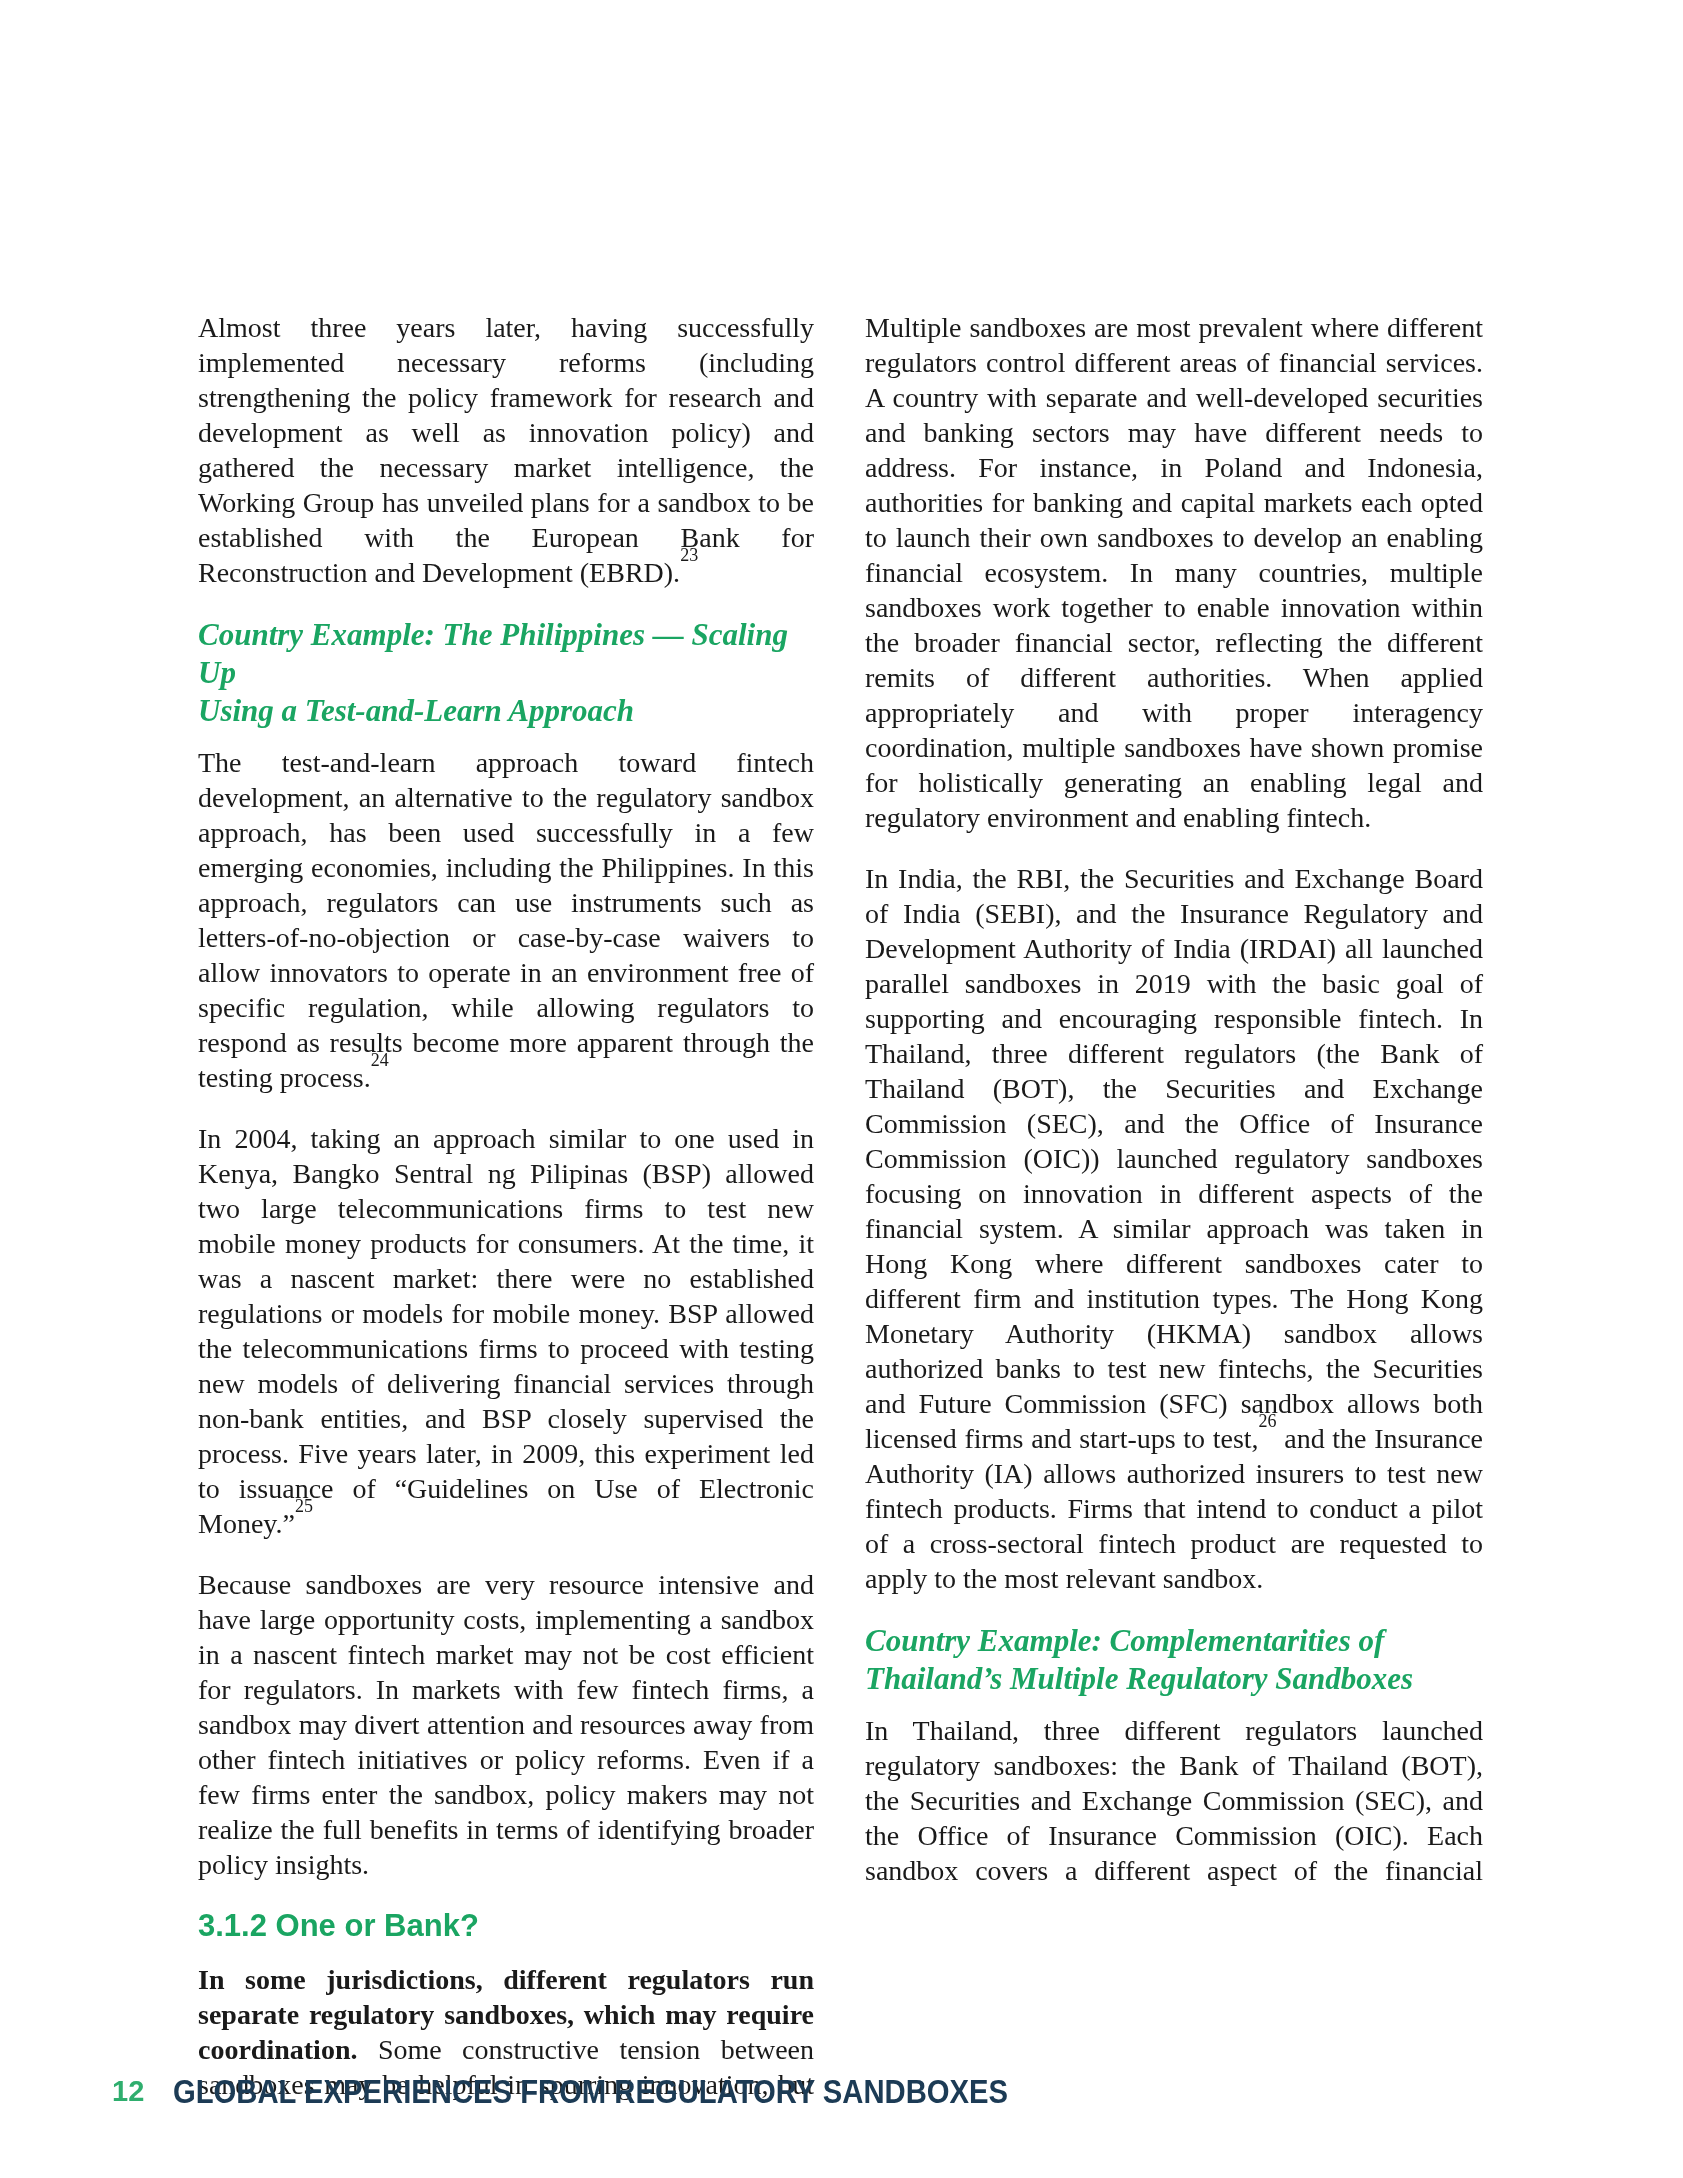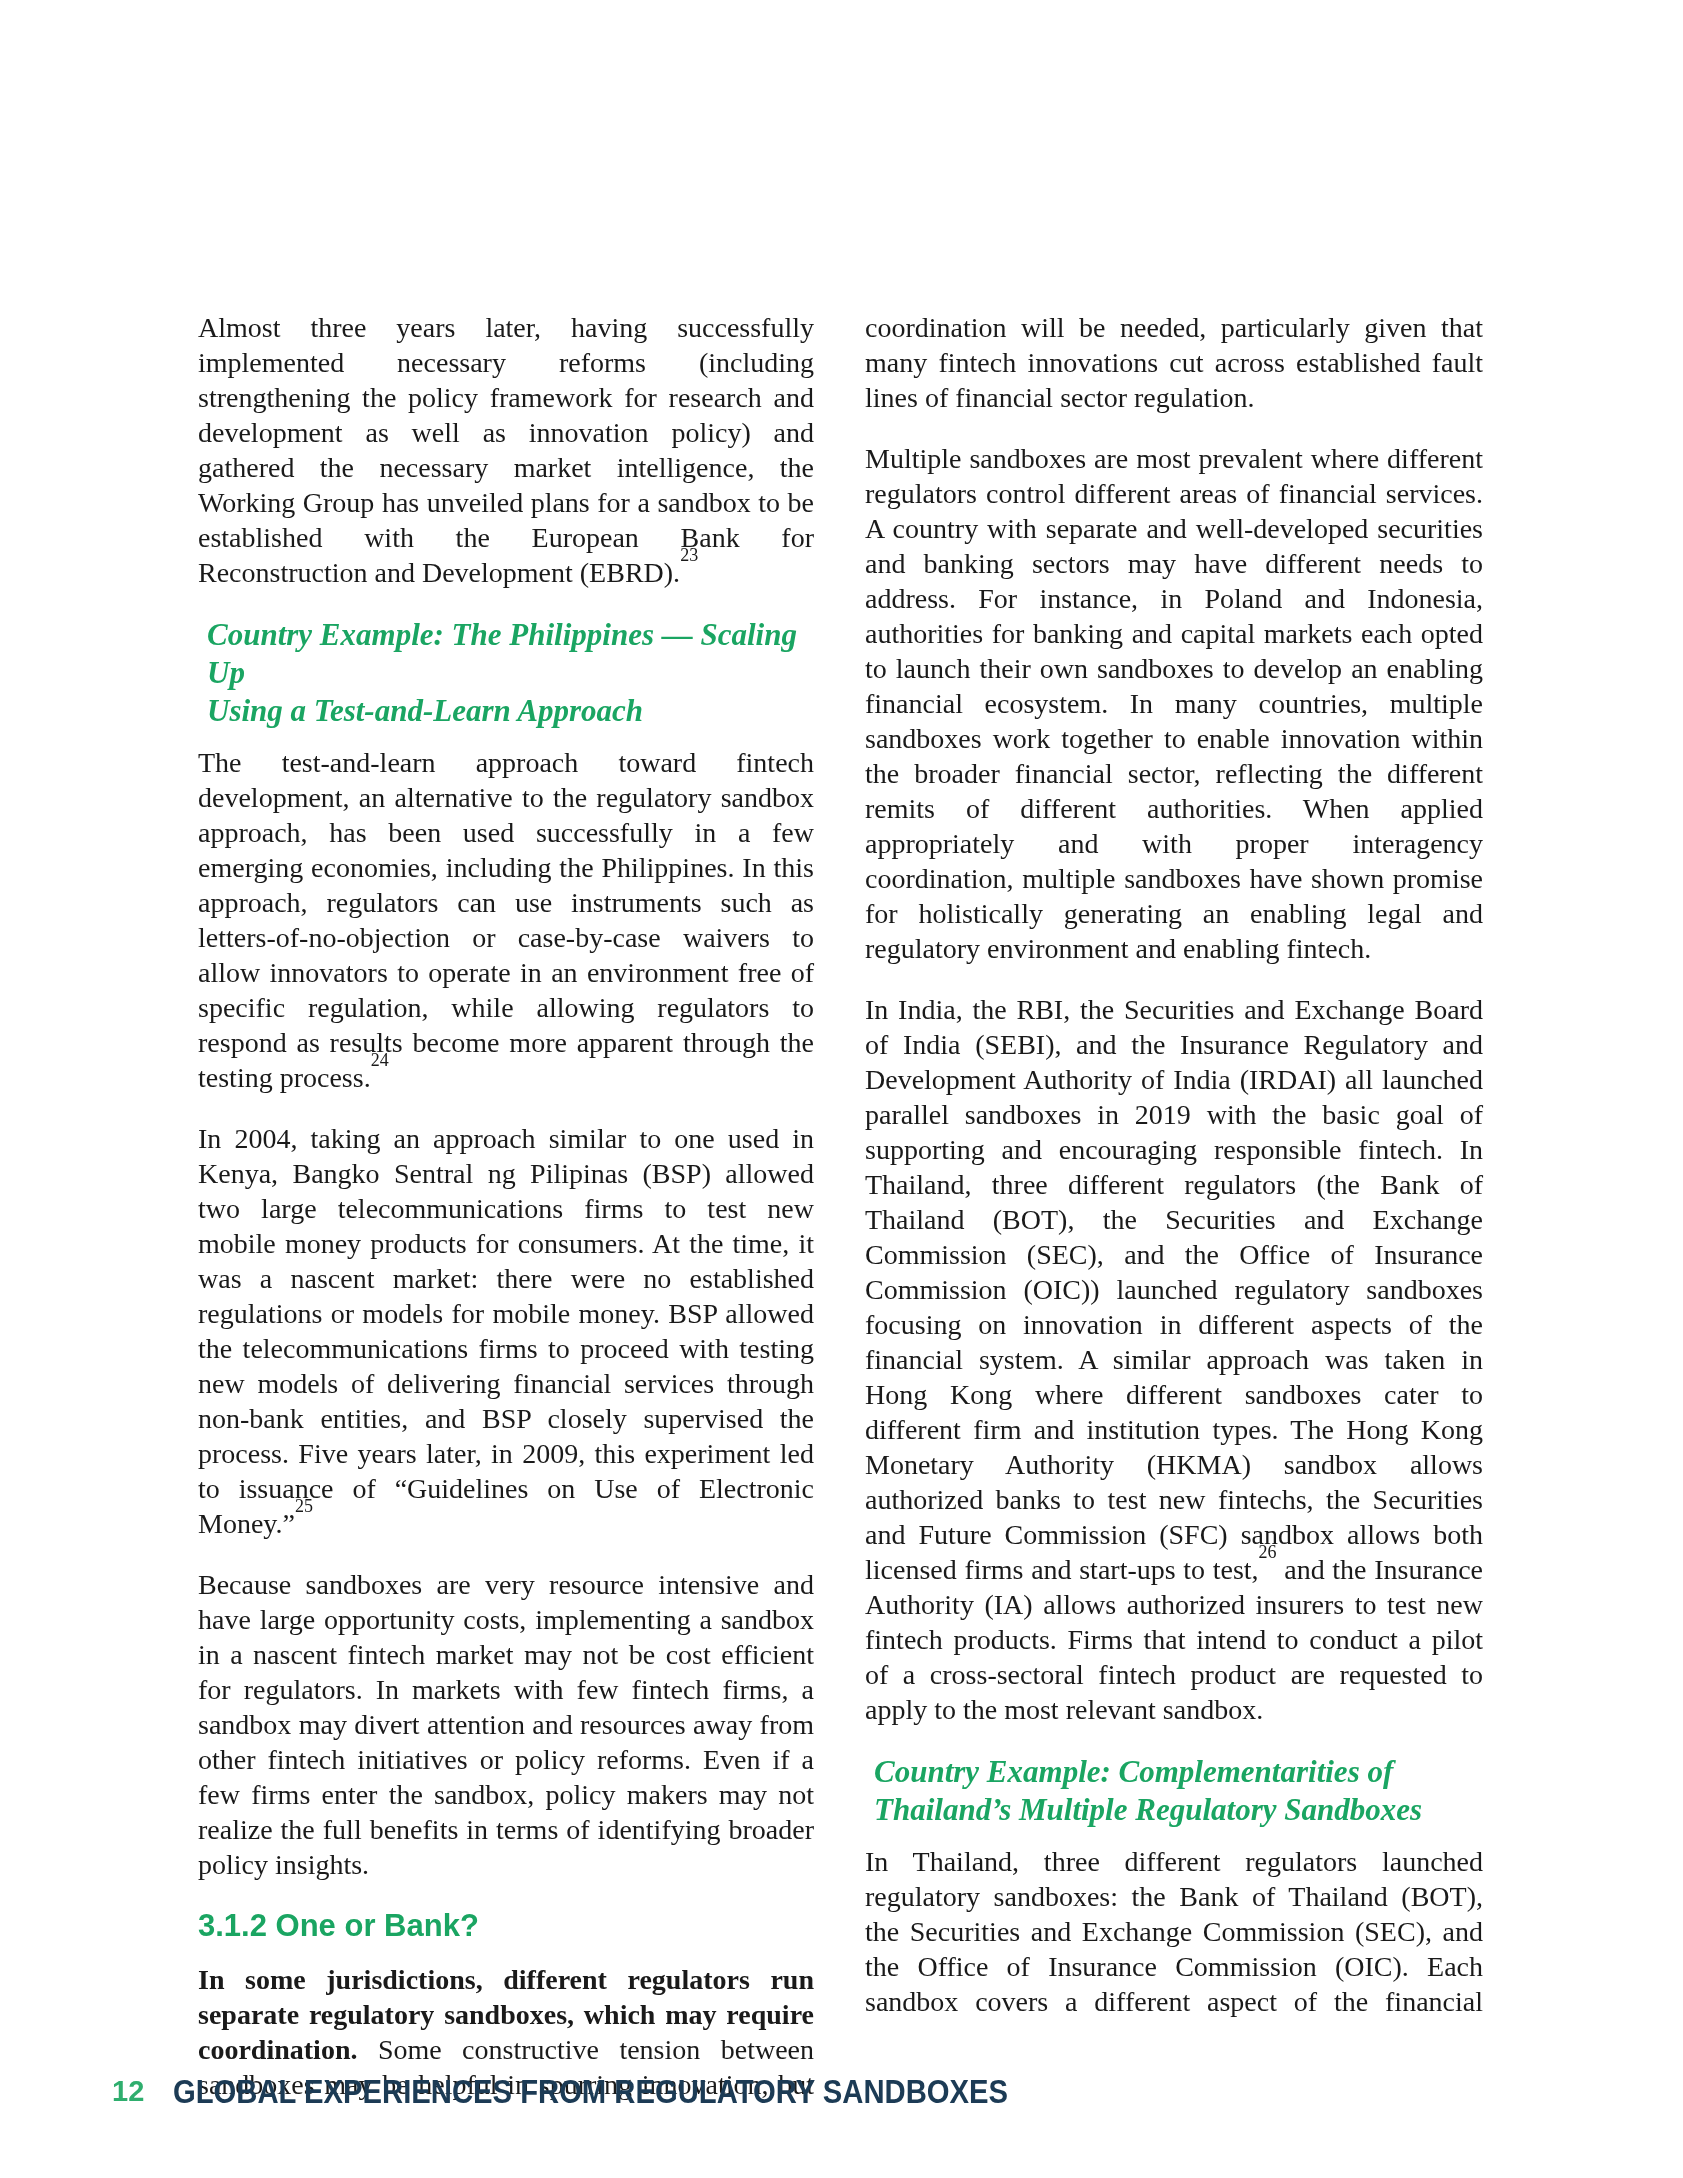--- a/index.html
+++ b/index.html
@@ -31,21 +31,21 @@
   .col p.cont{text-align-last:justify;margin-bottom:0;}
   .heading-serif{
     color:var(--heading-green);
     font-family:"Liberation Serif", serif;
     font-style:italic;
     font-weight:bold;
     font-size:31px;
     line-height:38px;
     text-align:left;
     white-space:pre-line;
-    margin:9px 0 15px 9px;
+    margin:9px 0 15px 0;
   }
   .heading-sans{
     color:var(--heading-green);
     font-family:"Liberation Sans", sans-serif;
     font-weight:bold;
     font-size:31px;
     line-height:36px;
     text-align:left;
     margin:14px 0 18px 0;
   }
@@ -103,21 +103,20 @@
     <p><span>In 2004, taking an approach similar to one used in Kenya, Bangko Sentral ng Pilipinas (BSP) allowed two large telecommunications firms to test new mobile money products for consumers. At the time, it was a nascent market: there were no established regulations or models for mobile money. BSP allowed the telecommunications firms to proceed with testing new models of delivering financial services through non-bank entities, and BSP closely supervised the process. Five years later, in 2009, this experiment led to issuance of “Guidelines on Use of Electronic Money.”</span><sup class="fn">25</sup></p>
 
     <p><span>Because sandboxes are very resource intensive and have large opportunity costs, implementing a sandbox in a nascent fintech market may not be cost efficient for regulators. In markets with few fintech firms, a sandbox may divert attention and resources away from other fintech initiatives or policy reforms. Even if a few firms enter the sandbox, policy makers may not realize the full benefits in terms of identifying broader policy insights.</span></p>
 
     <div class="heading-sans">3.1.2 One or Bank?</div>
 
     <p class="cont"><span class="bold-lead">In some jurisdictions, different regulators run separate regulatory sandboxes, which may require coordination.</span><span> Some constructive tension between sandboxes may be helpful in spurring innovation, but</span></p>
   </div>
 
   <div class="col col-right">
-    <p><span>coordination will be needed, particularly given that many fintech innovations cut across established fault lines of financial sector regulation.</span></p>
 
     <p><span>Multiple sandboxes are most prevalent where different regulators control different areas of financial services. A country with separate and well-developed securities and banking sectors may have different needs to address. For instance, in Poland and Indonesia, authorities for banking and capital markets each opted to launch their own sandboxes to develop an enabling financial ecosystem. In many countries, multiple sandboxes work together to enable innovation within the broader financial sector, reflecting the different remits of different authorities. When applied appropriately and with proper interagency coordination, multiple sandboxes have shown promise for holistically generating an enabling legal and regulatory environment and enabling fintech.</span></p>
 
     <p><span>In India, the RBI, the Securities and Exchange Board of India (SEBI), and the Insurance Regulatory and Development Authority of India (IRDAI) all launched parallel sandboxes in 2019 with the basic goal of supporting and encouraging responsible fintech. In Thailand, three different regulators (the Bank of Thailand (BOT), the Securities and Exchange Commission (SEC), and the Office of Insurance Commission (OIC)) launched regulatory sandboxes focusing on innovation in different aspects of the financial system. A similar approach was taken in Hong Kong where different sandboxes cater to different firm and institution types. The Hong Kong Monetary Authority (HKMA) sandbox allows authorized banks to test new fintechs, the Securities and Future Commission (SFC) sandbox allows both licensed firms and start-ups to test,</span><sup class="fn">26</sup><span> and the Insurance Authority (IA) allows authorized insurers to test new fintech products. Firms that intend to conduct a pilot of a cross-sectoral fintech product are requested to apply to the most relevant sandbox.</span></p>
 
     <div class="heading-serif">Country Example: Complementarities of
 Thailand’s Multiple Regulatory Sandboxes</div>
 
     <p class="cont"><span>In Thailand, three different regulators launched regulatory sandboxes: the Bank of Thailand (BOT), the Securities and Exchange Commission (SEC), and the Office of Insurance Commission (OIC). Each sandbox covers a different aspect of the financial</span></p>
   </div>

